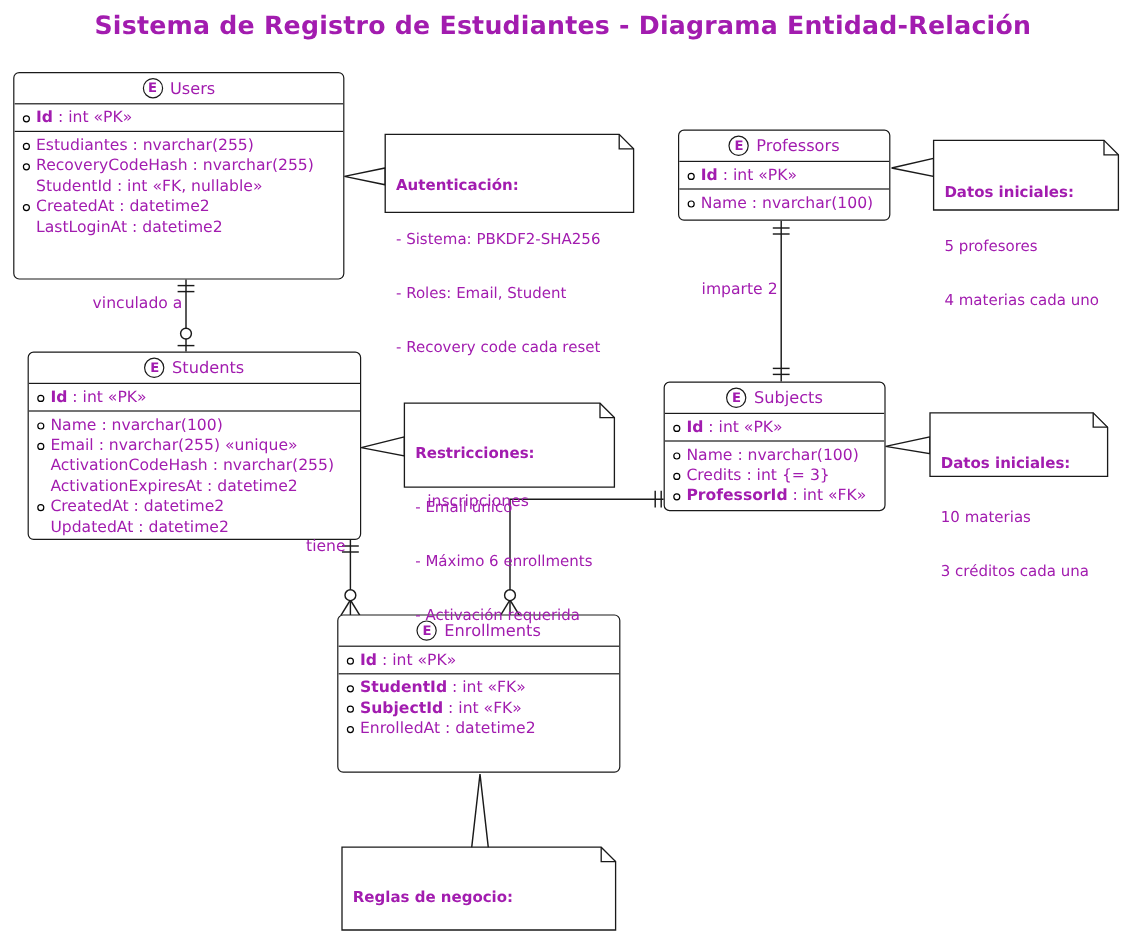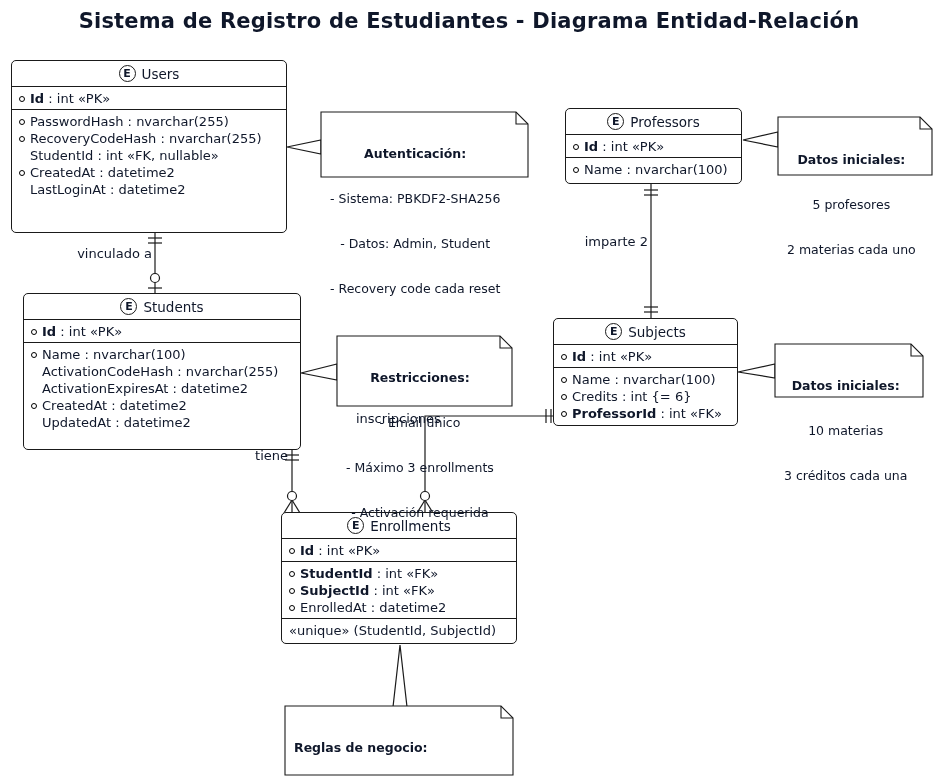--- a/index.html
+++ b/index.html
@@ -1,18 +1,18 @@
 <!DOCTYPE html>
 <html><head>
 <meta charset="utf-8">
 <style>
   html,body { margin:0; padding:0; background:#ffffff; }
   #canvas {
     position:relative; width:938px; height:781px; background:#ffffff;
-    font-family:"DejaVu Sans","Liberation Sans",sans-serif; color:#0f172a;
+    font-family:"DejaVu Sans","Liberation Sans",sans-serif; color:#a21caf;
   }
   .title {
     position:absolute; left:0; top:9px; width:938px; text-align:center;
     font-size:21px; font-weight:700; letter-spacing:0.2px;
   }
   svg.wires { position:absolute; left:0; top:0; }
 
   
   .entity {
     position:absolute; box-sizing:border-box; background:#fff;
@@ -32,21 +32,21 @@
   .comp:last-child { border-bottom:none; flex:1; }
   .row { display:flex; align-items:center; height:17px; font-size:13px; white-space:pre; }
   .bullet {
     box-sizing:border-box; width:6px; height:6px; border:1px solid #000;
     border-radius:50%; margin-right:5px; flex:none; background:#fff;
   }
   .bullet.ghost { visibility:hidden; }
   .b { font-weight:700; }
 
   
-  .notetxt { position:absolute; font-size:12.5px; line-height:15px; white-space:pre;text-align:center; }
+  .notetxt { position:absolute; font-size:12.5px; line-height:15px; white-space:pre; }
   .notetxt .nt { font-weight:700; }
 
   
   .elabel { position:absolute; font-size:13px; white-space:pre; }
   .r { text-align:right; }
 </style>
 </head>
 <body>
 
 <div id="canvas">
@@ -115,21 +115,21 @@
     <div class="ehead">
       <span class="spot">
           <span>E</span>
         </span>
       <span>Users</span>
     </div>
     <div class="comp">
       <div class="row"><span class="bullet"></span><span class="b">Id</span><span> : int «PK»</span></div>
     </div>
     <div class="comp">
-      <div class="row"><span class="bullet"></span><span>PasswordHash</span><span> : nvarchar(255)</span></div>
+      <div class="row"><span class="bullet"></span><span>Estudiantes</span><span> : nvarchar(255)</span></div>
       <div class="row"><span class="bullet"></span><span>RecoveryCodeHash</span><span> : nvarchar(255)</span></div>
       <div class="row"><span class="bullet ghost"></span><span>StudentId</span><span> : int «FK, nullable»</span></div>
       <div class="row"><span class="bullet"></span><span>CreatedAt</span><span> : datetime2</span></div>
       <div class="row"><span class="bullet ghost"></span><span>LastLoginAt</span><span> : datetime2</span></div>
     </div>
   </div>
 
   <div class="entity" style="left:565px;top:108px;width:177px;height:76px">
     <div class="ehead">
       <span class="spot">
@@ -150,81 +150,79 @@
       <span class="spot">
           <span>E</span>
         </span>
       <span>Students</span>
     </div>
     <div class="comp">
       <div class="row"><span class="bullet"></span><span class="b">Id</span><span> : int «PK»</span></div>
     </div>
     <div class="comp">
       <div class="row"><span class="bullet"></span><span>Name</span><span> : nvarchar(100)</span></div>
+      <div class="row"><span class="bullet"></span><span>Email</span><span> : nvarchar(255) «unique»</span></div>
       <div class="row"><span class="bullet ghost"></span><span>ActivationCodeHash</span><span> : nvarchar(255)</span></div>
       <div class="row"><span class="bullet ghost"></span><span>ActivationExpiresAt</span><span> : datetime2</span></div>
       <div class="row"><span class="bullet"></span><span>CreatedAt</span><span> : datetime2</span></div>
       <div class="row"><span class="bullet ghost"></span><span>UpdatedAt</span><span> : datetime2</span></div>
     </div>
   </div>
 
   <div class="entity" style="left:553px;top:318px;width:185px;height:108px">
     <div class="ehead">
       <span class="spot">
           <span>E</span>
         </span>
       <span>Subjects</span>
     </div>
     <div class="comp">
       <div class="row"><span class="bullet"></span><span class="b">Id</span><span> : int «PK»</span></div>
     </div>
     <div class="comp">
       <div class="row"><span class="bullet"></span><span>Name</span><span> : nvarchar(100)</span></div>
-      <div class="row"><span class="bullet"></span><span>Credits</span><span> : int {= 6}</span></div>
+      <div class="row"><span class="bullet"></span><span>Credits</span><span> : int {= 3}</span></div>
       <div class="row"><span class="bullet"></span><span class="b">ProfessorId</span><span> : int «FK»</span></div>
     </div>
   </div>
 
   <div class="entity" style="left:281px;top:512px;width:236px;height:132px">
     <div class="ehead">
       <span class="spot">
           <span>E</span>
         </span>
       <span>Enrollments</span>
     </div>
     <div class="comp">
       <div class="row"><span class="bullet"></span><span class="b">Id</span><span> : int «PK»</span></div>
     </div>
     <div class="comp">
       <div class="row"><span class="bullet"></span><span class="b">StudentId</span><span> : int «FK»</span></div>
       <div class="row"><span class="bullet"></span><span class="b">SubjectId</span><span> : int «FK»</span></div>
       <div class="row"><span class="bullet"></span><span>EnrolledAt</span><span> : datetime2</span></div>
     </div>
-    <div class="comp">
-      <div class="row"><span>«unique» (StudentId, SubjectId)</span></div>
-    </div>
   </div>
 
   <div class="notetxt" style="left:330px;top:116px">
     <div class="nt">Autenticación:</div>
     <div>- Sistema: PBKDF2-SHA256</div>
-    <div>- Datos: Admin, Student</div>
+    <div>- Roles: Email, Student</div>
     <div>- Recovery code cada reset</div>
   </div>
 
   <div class="notetxt" style="left:787px;top:122px">
     <div class="nt">Datos iniciales:</div>
     <div>5 profesores</div>
-    <div>2 materias cada uno</div>
+    <div>4 materias cada uno</div>
   </div>
 
   <div class="notetxt" style="left:346px;top:340px">
     <div class="nt">Restricciones:</div>
     <div>- Email único</div>
-    <div>- Máximo 3 enrollments</div>
+    <div>- Máximo 6 enrollments</div>
     <div>- Activación requerida</div>
   </div>
 
   <div class="notetxt" style="left:784px;top:348px">
     <div class="nt">Datos iniciales:</div>
     <div>10 materias</div>
     <div>3 créditos cada una</div>
   </div>
 
   <div class="notetxt" style="left:294px;top:710px">

